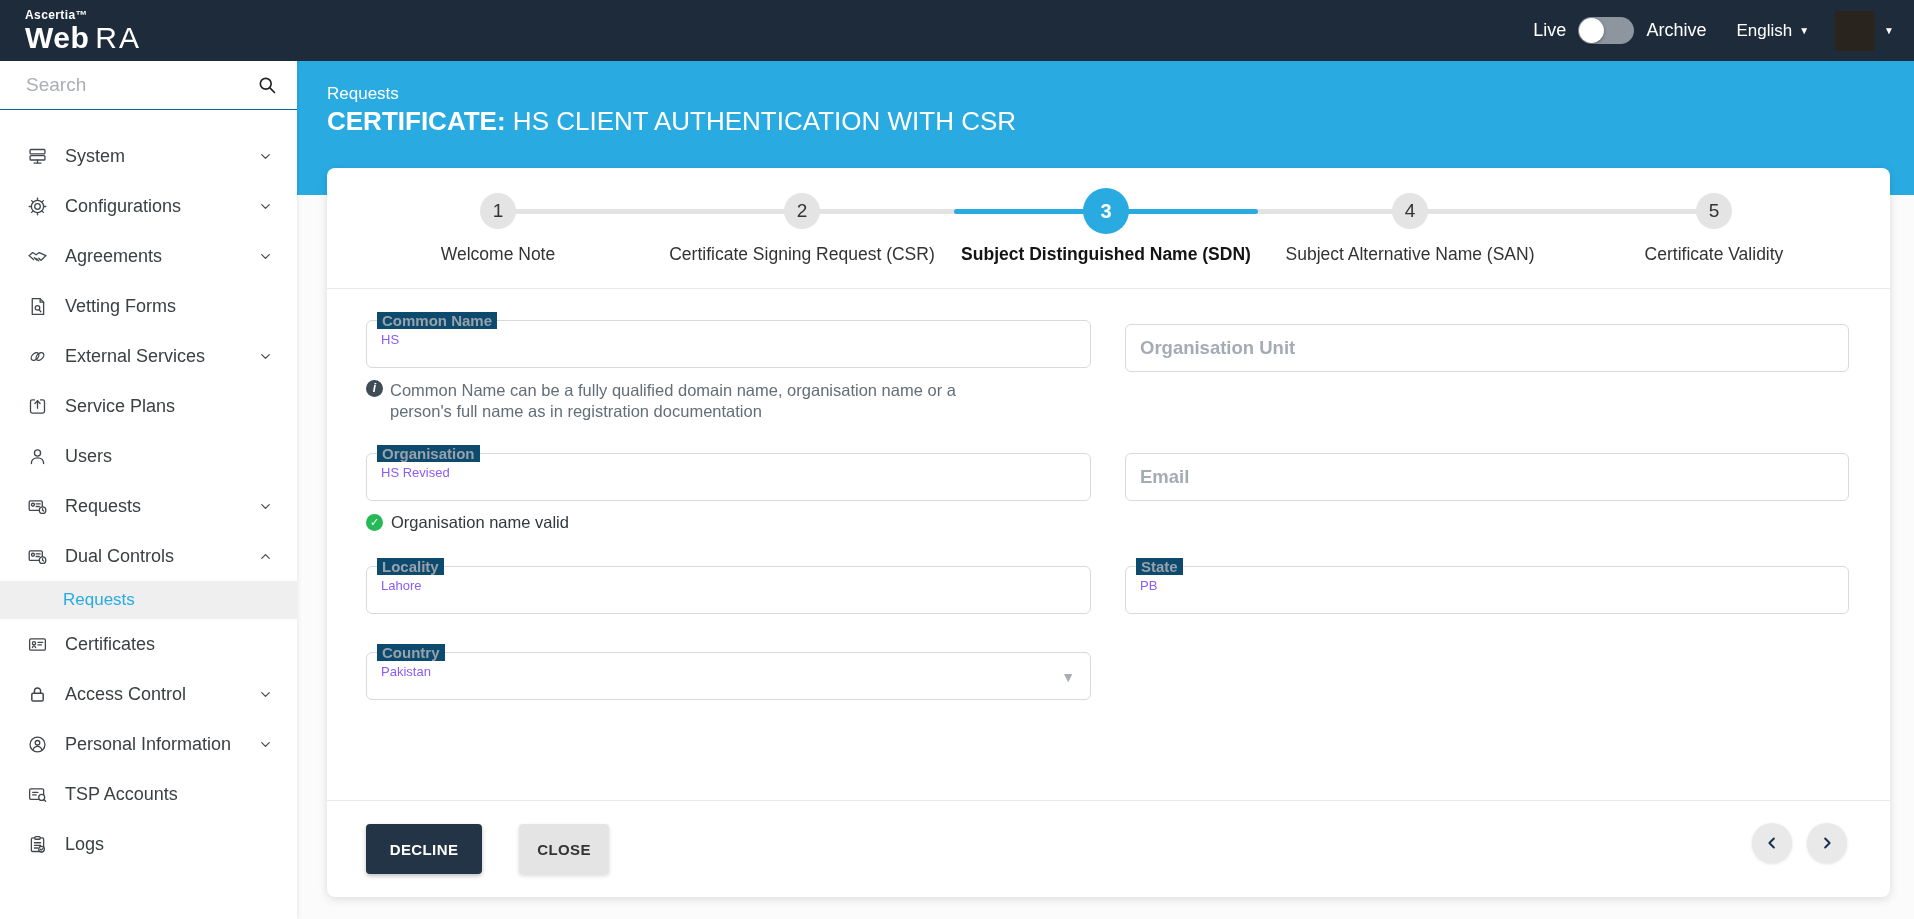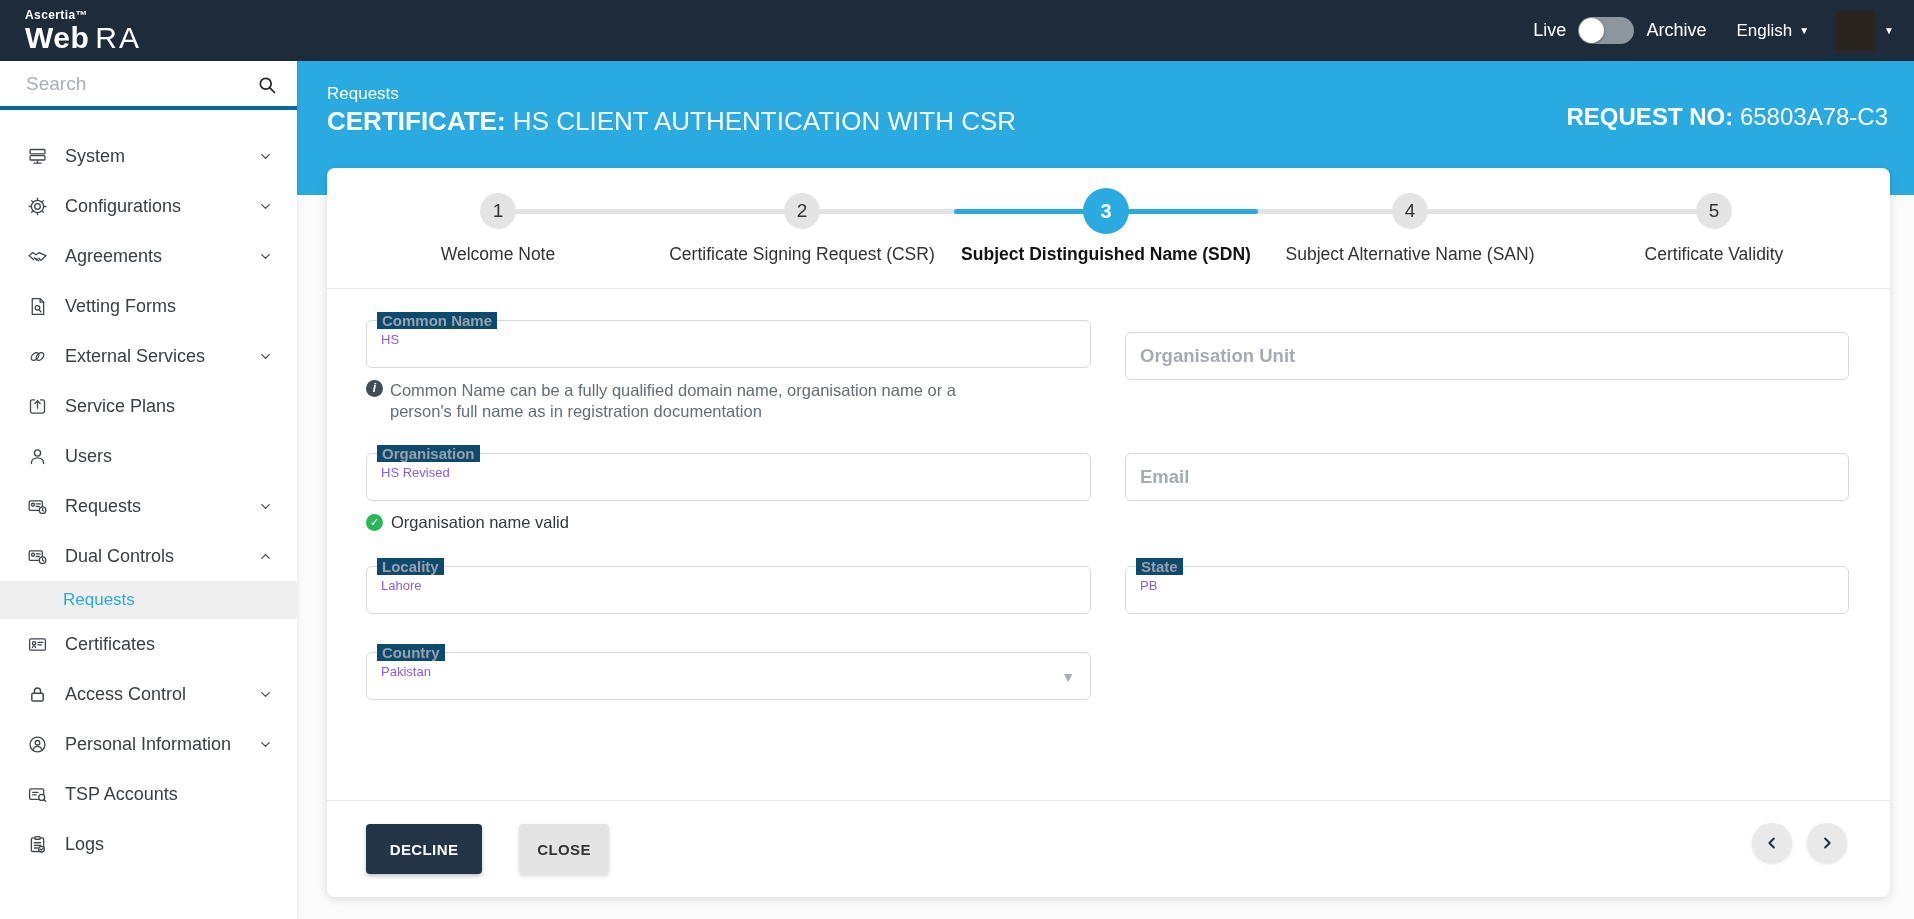--- a/index.html
+++ b/index.html
@@ -20,21 +20,21 @@
   .toggle .knob { position:absolute; left:1px; top:1px; width:25px; height:25px; background:#fff; border-radius:50%;
     box-shadow:0 1px 3px rgba(0,0,0,.4); }
   .lang { margin-left:30px; font-size:17px; display:flex; align-items:center; cursor:pointer; }
   .caret { font-size:10px; margin-left:7px; }
   .avatar { width:40px; height:40px; border-radius:4px; background:#2a241f; margin-left:26px; cursor:pointer; }
   .avatar-caret { font-size:10px; margin-left:9px; }
 
   
   .sidebar { position:absolute; left:0; top:61px; width:297px; height:858px; background:#fff;
     box-shadow:1px 0 4px rgba(0,0,0,.08); z-index:40; }
-  .search-row { position:relative; height:49px; border-bottom:4px solid #0369a1; }
+  .search-row { position:relative; height:49px; border-bottom:1px solid #0369a1; }
   .search-row input { border:none; outline:none; width:230px; height:100%; padding-left:26px; font-size:19px; color:#555;
     font-family:inherit; background:transparent; }
   .search-row input::placeholder { color:#a9afb5; }
   .search-ic { position:absolute; right:20px; top:14px; }
   .nav { padding-top:21px; }
   .nav-item { height:50px; display:flex; align-items:center; padding:0 24px 0 27px; cursor:pointer; color:#3c4043; }
   .nav-item .ic { width:21px; height:21px; flex:0 0 21px; color:#42474c; }
   .nav-item .lbl { font-size:18px; margin-left:17px; flex:1; }
   .chev { width:15px; height:15px; color:#4a4a4a; }
   .sub-item { height:38px; background:#efefef; display:flex; align-items:center; padding-left:63px; cursor:pointer; }
@@ -290,21 +290,20 @@
         </svg>
       <span class="lbl">Logs</span>
     </div>
 
   </div>
 </div>
 
 <div class="band">
   <div class="crumb">Requests</div>
   <div class="page-title"><span class="pfx">CERTIFICATE:</span><span> HS CLIENT AUTHENTICATION WITH CSR</span></div>
-  <div class="req-no"><span class="pfx">REQUEST NO:</span><span> 65803A78-C3</span></div>
 </div>
 
 <div class="card">
 
   <div class="track"></div>
   <div class="track-active"></div>
 
   <div class="step-dot" style="left:153px">1</div>
   <div class="step-dot" style="left:457px">2</div>
   <div class="step-dot active" style="left:756px">3</div>
@@ -351,21 +350,21 @@
   </div>
 
   <div class="field" style="left:39px; top:484px; width:725px">
     <div class="box">
       <span class="legend">Country</span>
       <div class="value">Pakistan</div>
       <span class="dd-caret">▼</span>
     </div>
   </div>
 
-  <div class="field" style="left:798px; top:164px; width:724px">
+  <div class="field" style="left:798px; top:156px; width:724px">
     <div class="box">
       <div class="ph">Organisation Unit</div>
     </div>
   </div>
 
   <div class="field" style="left:798px; top:285px; width:724px">
     <div class="box">
       <div class="ph">Email</div>
     </div>
   </div>

